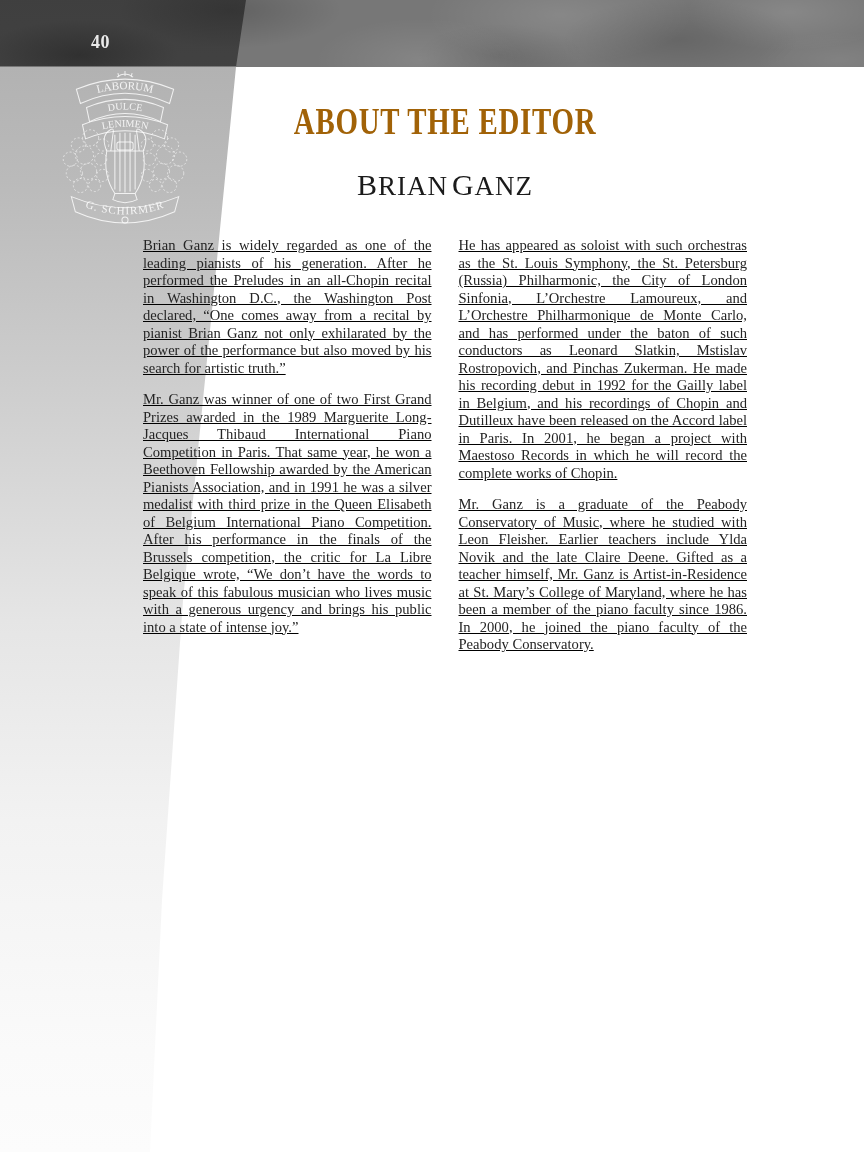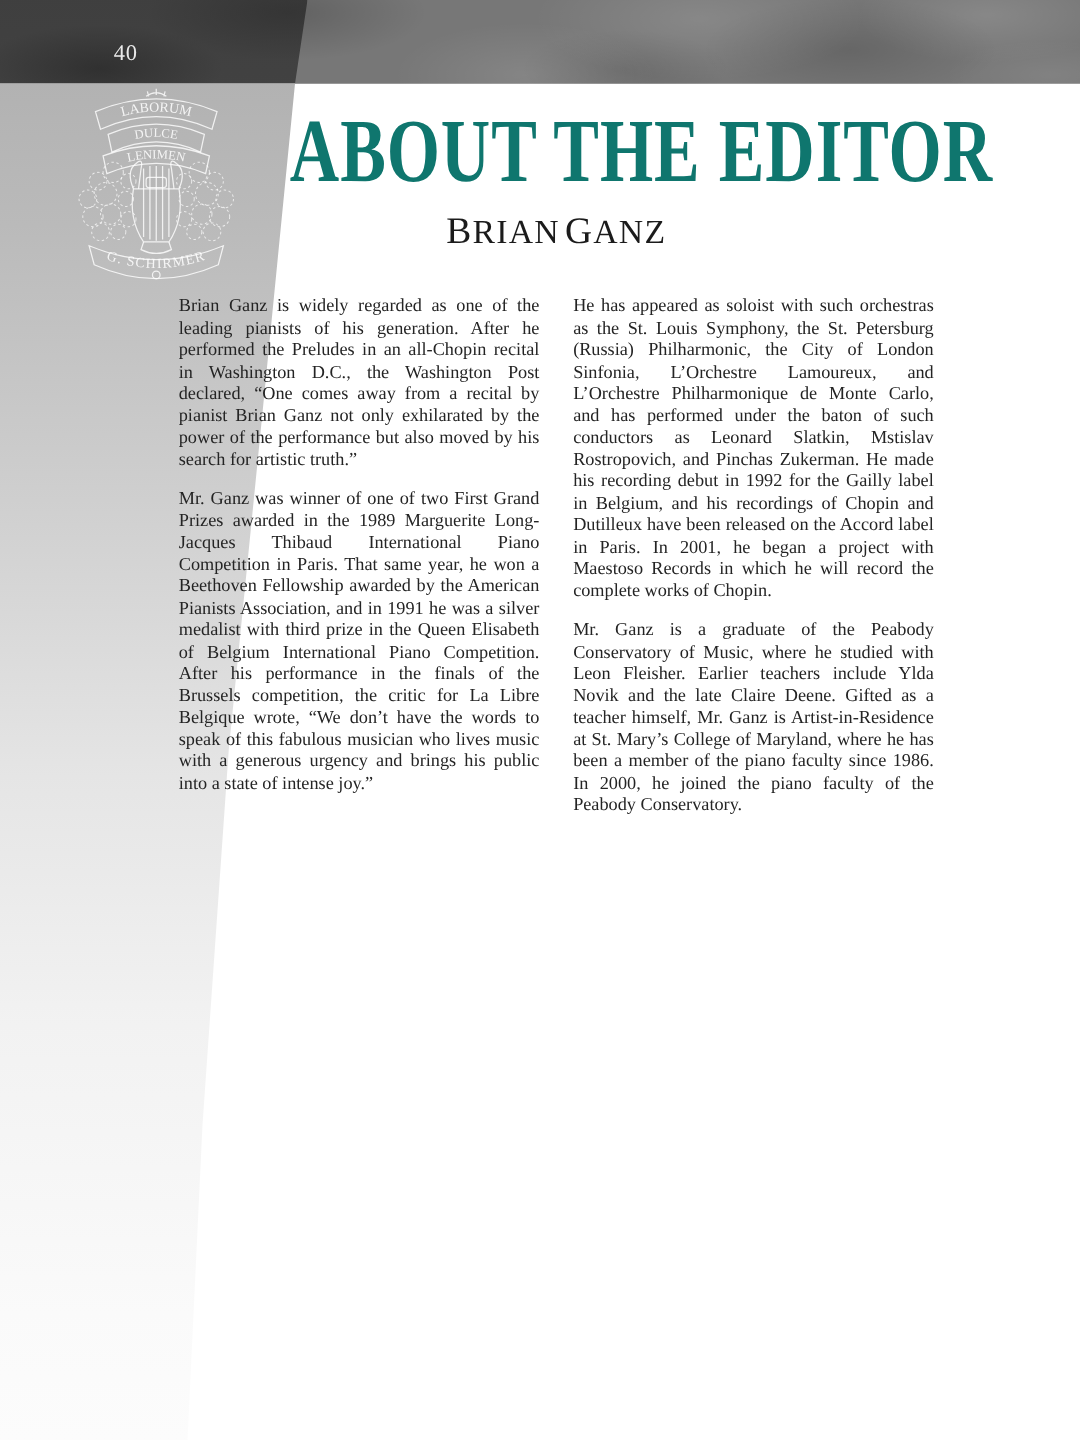--- a/index.html
+++ b/index.html
@@ -40,45 +40,45 @@
       #cfcfcf 400px,
       #e5e5e5 620px,
       #f2f2f2 820px,
       #fafafa 1050px,
       #fcfcfc 1152px);
     z-index:2;
   }
 
   .page-number {
     position:absolute; left:91px; top:33px; z-index:3;
-    font-size:18px; line-height:18px; color:#eaeaea; letter-spacing:.5px;
+    font-size:18px; line-height:18px; color:#eaeaea; letter-spacing:.5px;font-weight:bold;
   }
 
   .emblem-wrap { position:absolute; left:56px; top:70px; z-index:3; }
 
   .page-title {
     position:absolute; left:143px; top:92px; width:604px; z-index:3;
     text-align:center; white-space:nowrap;
-    font-size:72px; line-height:58px; color:#0f766e; letter-spacing:1px;
+    font-size:38px; line-height:58px; color:#a16207; letter-spacing:1px;
   }
   .page-title .squeeze { display:inline-block; transform:scaleX(.76); transform-origin:center; }
 
   .editor-name {
     position:absolute; left:143px; top:169px; width:604px; z-index:3;
     text-align:center; color:#1b1b1b; letter-spacing:1px; white-space:nowrap;
   }
   .editor-name .cap { font-size:30px; line-height:32px; }
   .editor-name .sc  { font-size:27px; }
   .editor-name .word + .word { margin-left:4px; }
 
   .bio {
     position:absolute; left:143px; top:237px; width:604px; z-index:3;
     display:flex; gap:27px;
   }
-  .bio .col { flex:1; }
+  .bio .col { flex:1;text-decoration:underline; }
   .bio p {
     margin:0 0 14px 0;
     font-size:14.6px; line-height:17.5px;
     text-align:justify; color:#242424;
   }
 </style>
 </head>
 <body>
 
 <div class="smoke-band"></div>

